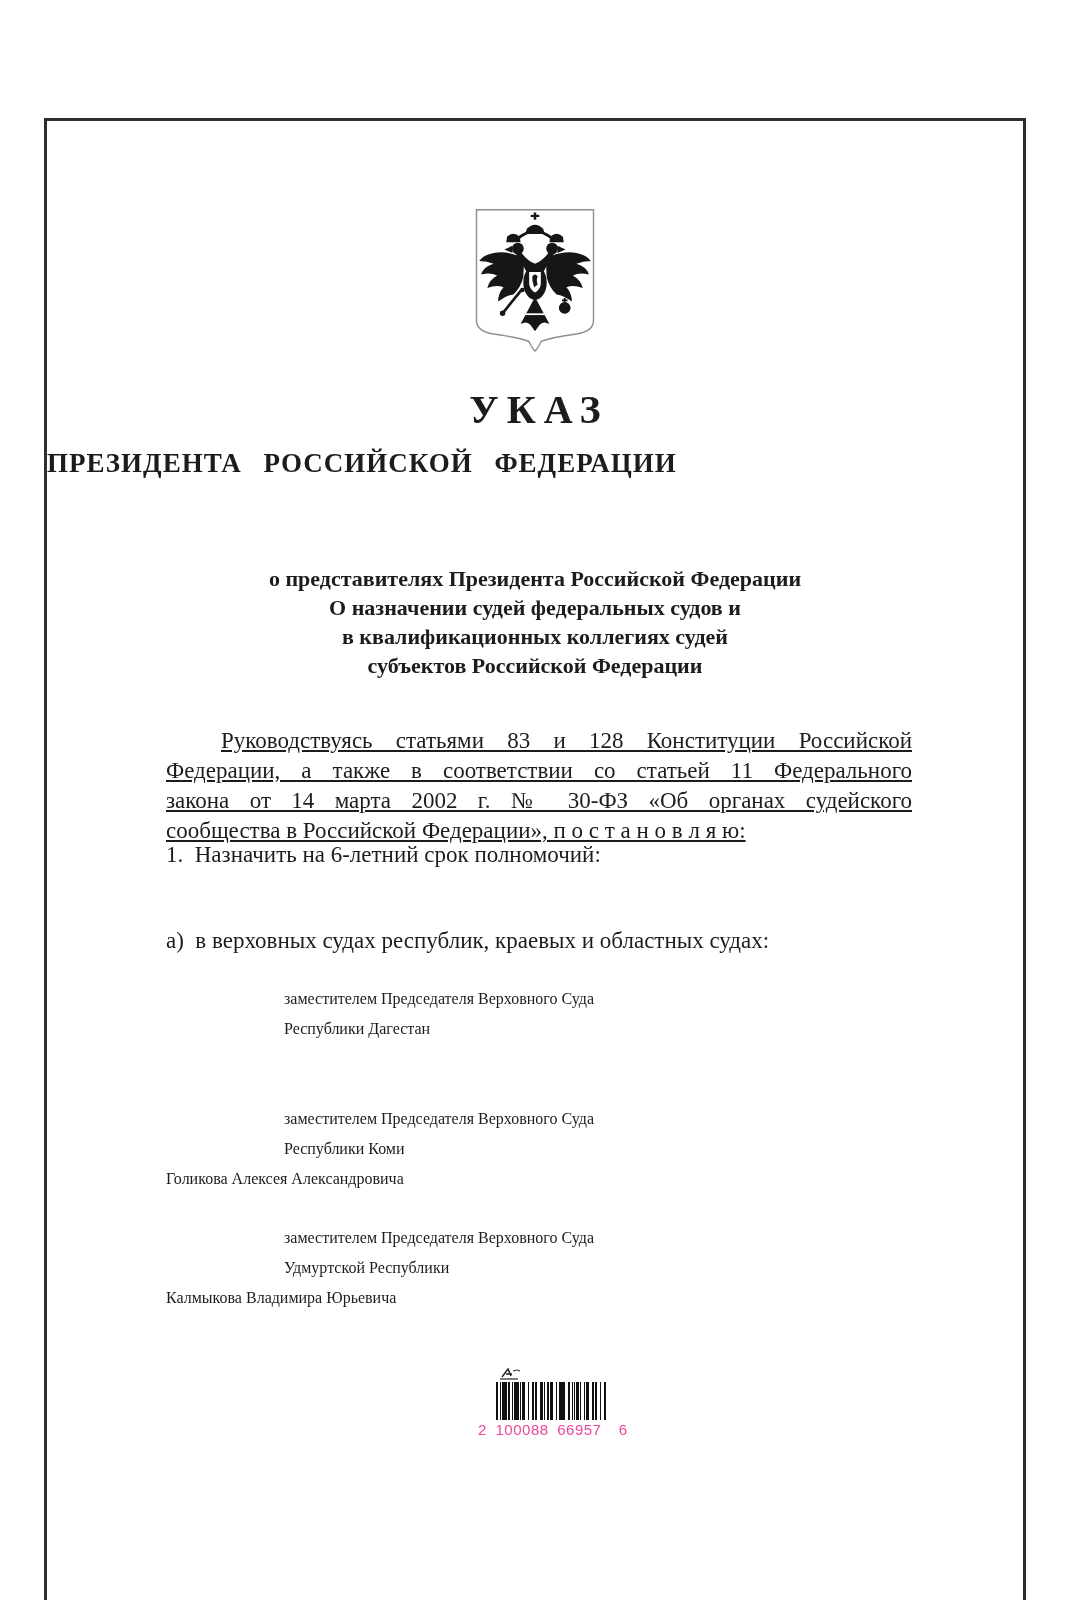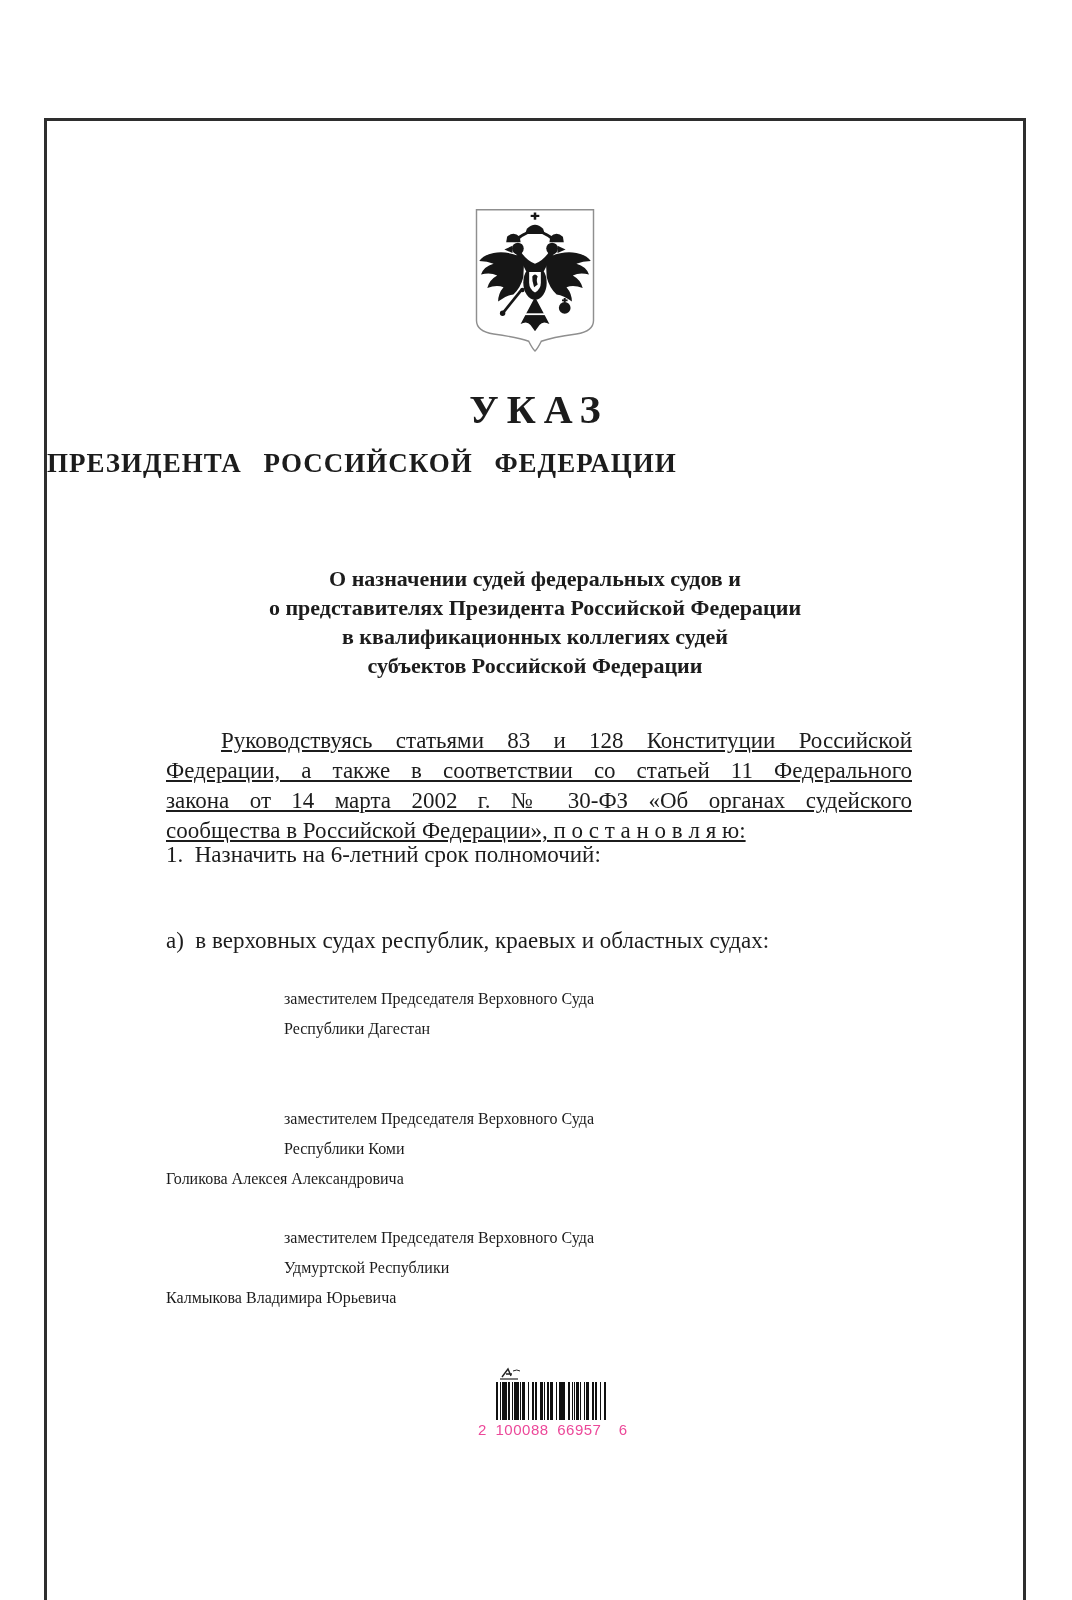--- a/index.html
+++ b/index.html
@@ -107,22 +107,22 @@
       <path d="M63.5,72 H76.5 V84 Q76.5,91 70,95 Q63.5,91 63.5,84 Z" fill="#ffffff"></path>
       <path d="M67,77 Q70,73 73,77 Q71,81 73,86 L69,89 Q66.5,82 67,77 Z" fill="#161616"></path>
     </svg>
   </div>
 
   <div class="doc-type">УКАЗ</div>
 
   <div class="issuer">ПРЕЗИДЕНТА  РОССИЙСКОЙ  ФЕДЕРАЦИИ</div>
 
   <div class="subject">
+    <div>о представителях Президента Российской Федерации</div>
     <div>О назначении судей федеральных судов и</div>
-    <div>о представителях Президента Российской Федерации</div>
     <div>в квалификационных коллегиях судей</div>
     <div>субъектов Российской Федерации</div>
   </div>
 
   <div class="preamble">
     <div class="preamble-line l1">Руководствуясь статьями 83 и 128 Конституции Российской</div>
     <div class="preamble-line">Федерации, а также в соответствии со статьей 11 Федерального</div>
     <div class="preamble-line">закона от 14 марта 2002 г. № 30-ФЗ «Об органах судейского</div>
     <div class="preamble-line last">сообщества в Российской Федерации», п о с т а н о в л я ю:</div>
   </div>

